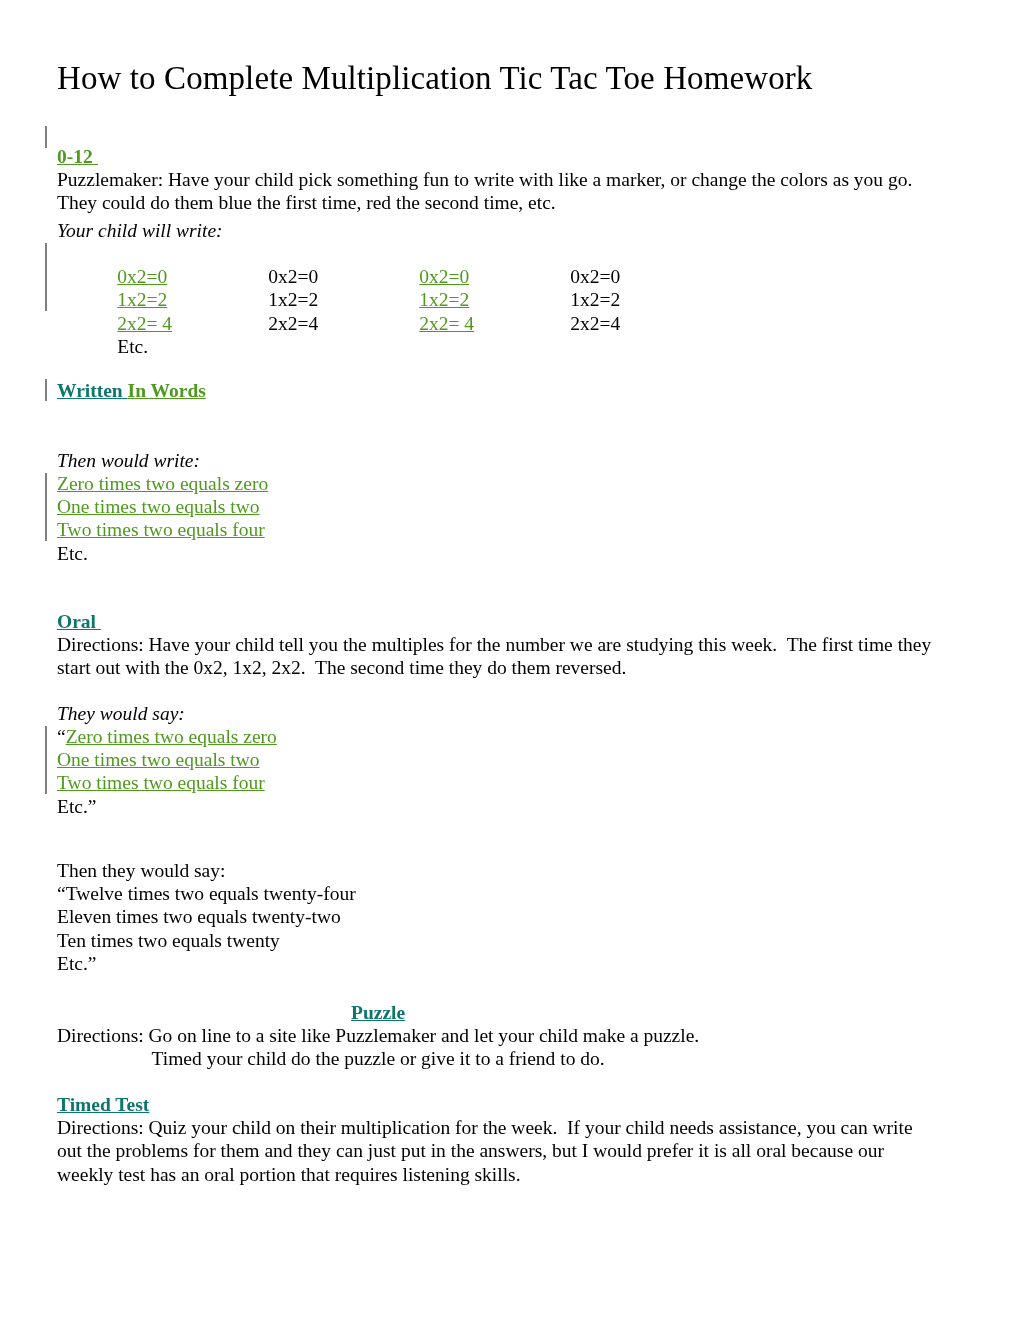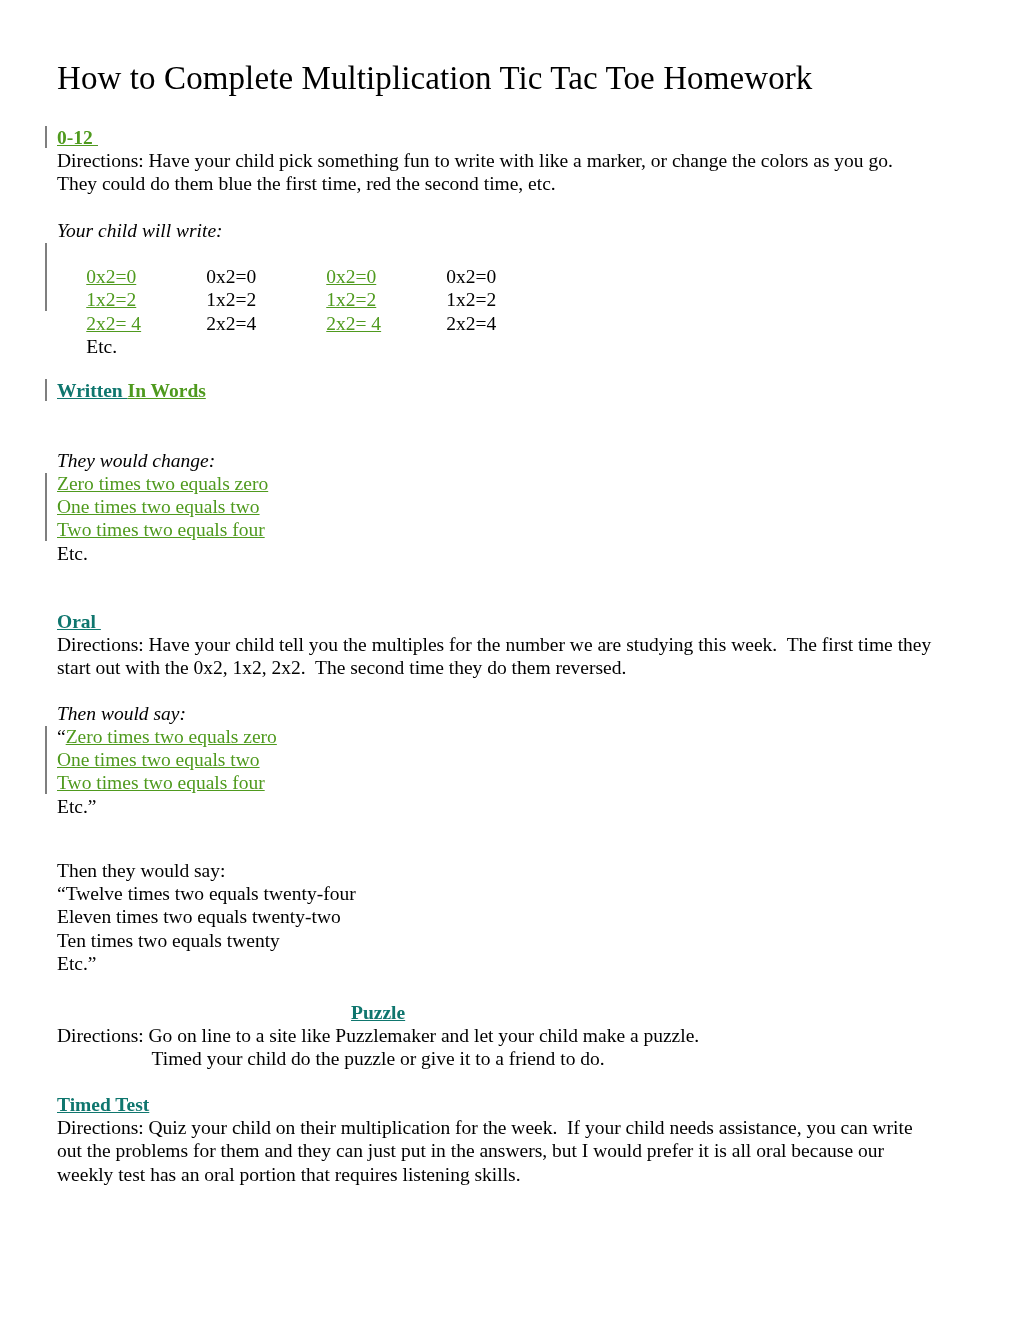--- a/index.html
+++ b/index.html
@@ -42,20 +42,21 @@
     left: 57px;
     font-size: 19.5px;
     line-height: 23.2px;
   }
 
   .line { white-space: pre; }
 
   .hd {
     font-weight: bold;
     text-decoration: underline;
+    margin-top: 19px;
   }
   .hd-black { color: #0f766e; }
   .green-u {
     color: #4f9a1e;
     text-decoration: underline;
   }
   .green-u-bold {
     color: #4f9a1e;
     text-decoration: underline;
     font-weight: bold;
@@ -75,34 +76,35 @@
     position: absolute;
     left: 57px;
     font-size: 19.5px;
     line-height: 23.2px;
   }
   .cols .row { display: block; height: 23.2px; white-space: pre; }
   .cols .c {
     display: inline-block;
     width: 120px;
     vertical-align: top;
+    margin-left: 31px;
   }
 </style>
 </head>
 <body>
 
 <div class="page">
 
   <div class="doc-title">How to Complete Multiplication Tic Tac Toe Homework</div>
 
   <div class="changebar" style="top:126px; height:22px;"></div>
 
   <div class="block" style="top:126px;">
     <div class="line hd hd-green"><span class="green-u-bold">0-12 </span></div>
-    <div class="line">Directions: Have your child pick something fun to write with like a marker, or change the colors as you go.</div>
+    <div class="line">Puzzlemaker: Have your child pick something fun to write with like a marker, or change the colors as you go.</div>
     <div class="line">They could do them blue the first time, red the second time, etc.</div>
   </div>
 
   <div class="block ital" style="top:219px;">Your child will write:</div>
 
   <div class="changebar" style="top:243px; height:68px;"></div>
 
   <div class="cols" style="top:242px;">
     <div class="row">
       <span class="c green-u">0x2=0</span><span class="c">0x2=0</span><span class="c green-u">0x2=0</span><span class="c">0x2=0</span>
@@ -117,38 +119,38 @@
       <span class="c">Etc.</span>
     </div>
   </div>
 
   <div class="changebar" style="top:379px; height:22px;"></div>
 
   <div class="block" style="top:379px;">
     <div class="line"><span class="hd hd-black">Written </span><span class="green-u-bold">In Words</span></div>
   </div>
 
-  <div class="block ital" style="top:449px;">They would change:</div>
+  <div class="block ital" style="top:449px;">Then would write:</div>
 
   <div class="changebar" style="top:473px; height:68px;"></div>
 
   <div class="block" style="top:472px;">
     <div class="line"><span class="green-u">Zero times two equals zero</span></div>
     <div class="line"><span class="green-u">One times two equals two</span></div>
     <div class="line"><span class="green-u">Two times two equals four</span></div>
     <div class="line">Etc.</div>
   </div>
 
   <div class="block" style="top:610px;">
     <div class="line"><span class="hd hd-black">Oral </span></div>
     <div class="line">Directions: Have your child tell you the multiples for the number we are studying this week.  The first time they</div>
     <div class="line">start out with the 0x2, 1x2, 2x2.  The second time they do them reversed.</div>
   </div>
 
-  <div class="block ital" style="top:702px;">Then would say:</div>
+  <div class="block ital" style="top:702px;">They would say:</div>
 
   <div class="changebar" style="top:726px; height:68px;"></div>
 
   <div class="block" style="top:725px;">
     <div class="line"><span>“</span><span class="green-u">Zero times two equals zero</span></div>
     <div class="line"><span class="green-u">One times two equals two</span></div>
     <div class="line"><span class="green-u">Two times two equals four</span></div>
     <div class="line">Etc.”</div>
   </div>
 

